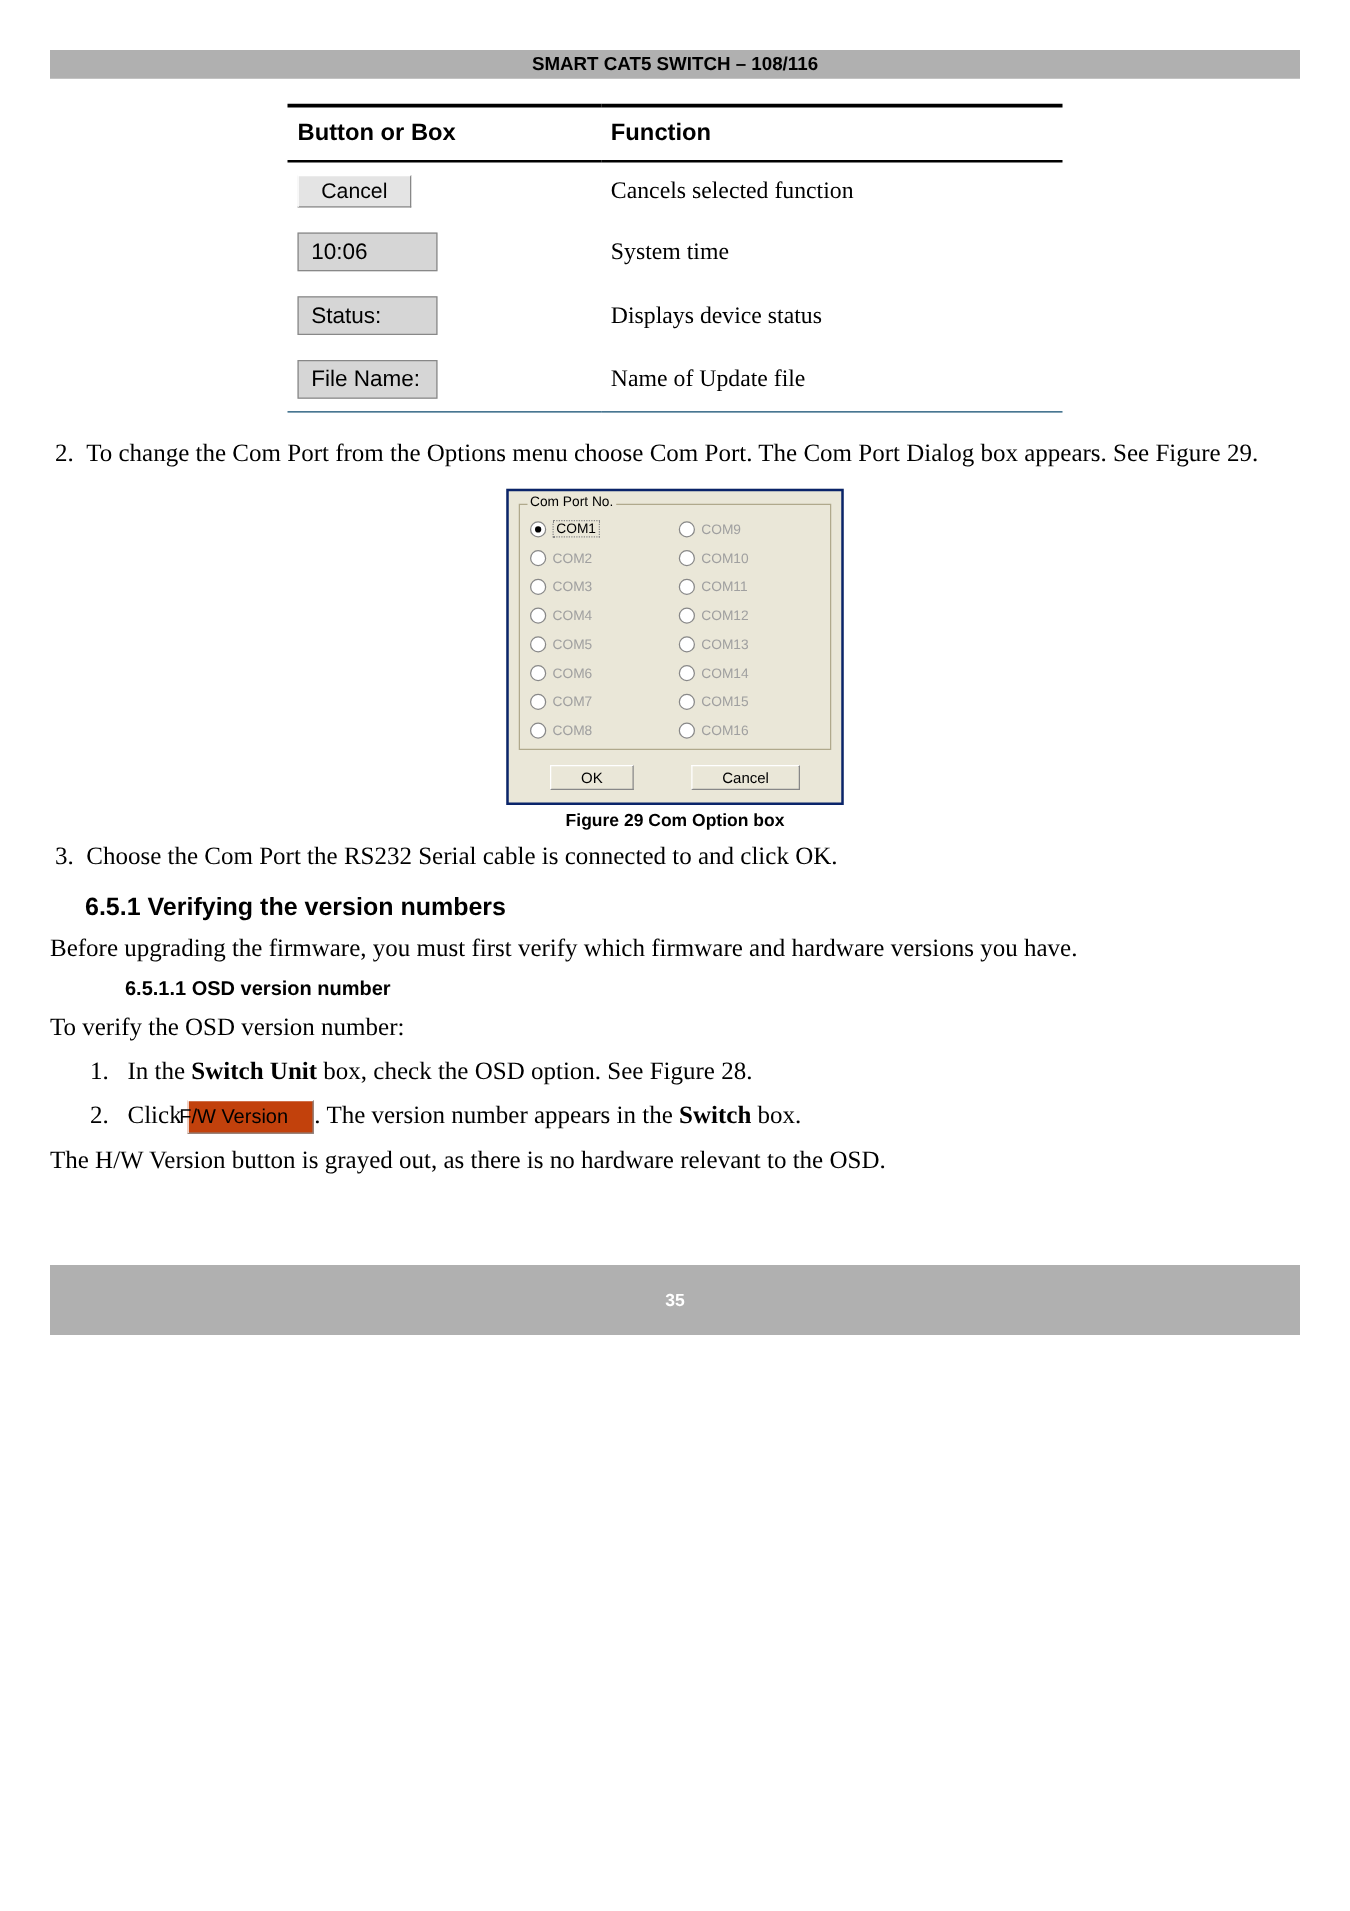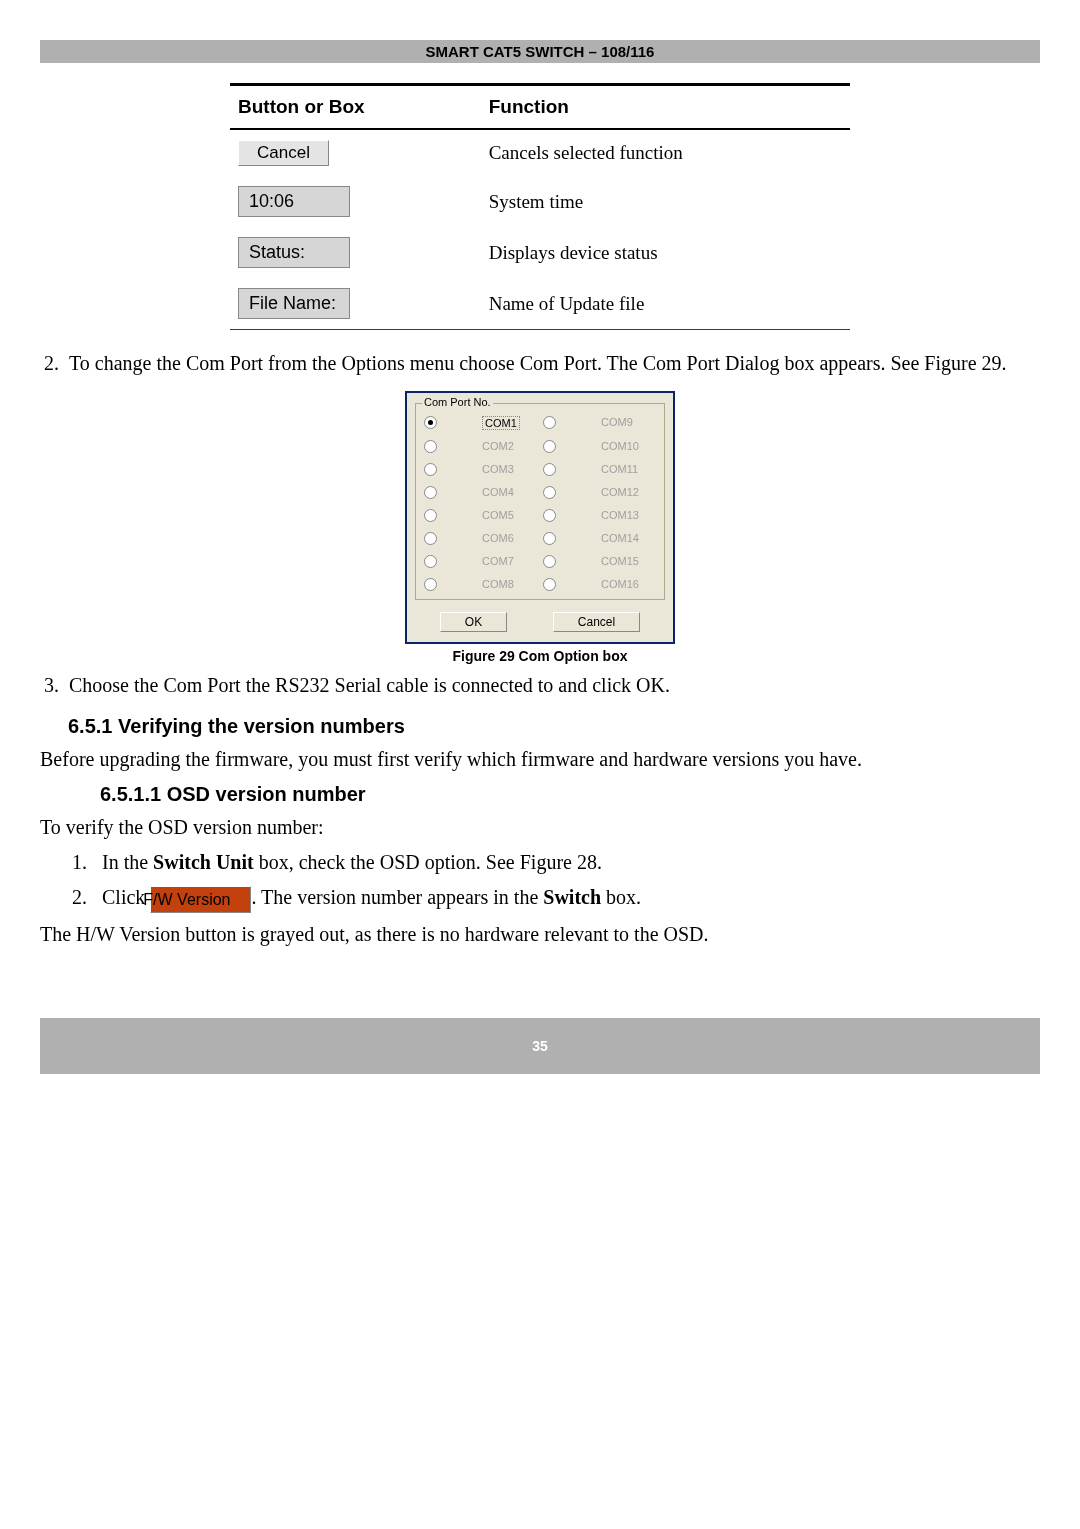--- a/index.html
+++ b/index.html
@@ -133,22 +133,21 @@
   .radio-grid {
     display: grid;
     grid-template-columns: 1fr 1fr;
     row-gap: 10px;
     column-gap: 6px;
   }
   .radio-item {
     font-size: 11px;
     color: #a0a0a0;
     display: flex;
-    align-items: flex-start;
-    gap: 40px;
+    align-items: flex-end;
   }
   .radio-item.enabled { color: #000; }
   .radio-dot {
     width: 11px;
     height: 11px;
     border-radius: 50%;
     border: 1px solid #888;
     margin-right: 5px;
     display: inline-flex;
     align-items: center;
@@ -188,21 +187,21 @@
     margin: 2px 0 8px 0;
   }
   h3.section {
     font-family: Arial, Helvetica, sans-serif;
     font-size: 20px;
     font-weight: bold;
     margin: 16px 0 4px 28px;
   }
   h4.subsection {
     font-family: Arial, Helvetica, sans-serif;
-    font-size: 20px;
+    font-size: 16px;
     font-weight: bold;
     margin: 10px 0 2px 60px;
   }
   .ol-item {
     margin: 8px 0 8px 60px;
     text-indent: -28px;
   }
   .inline-btn {
     display: inline-block;
     background: #c2410c;

